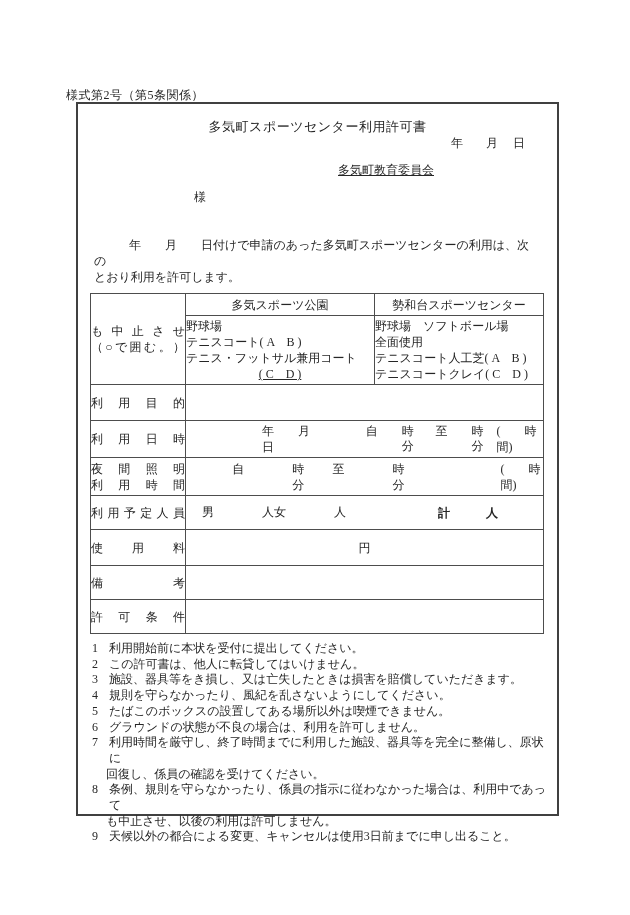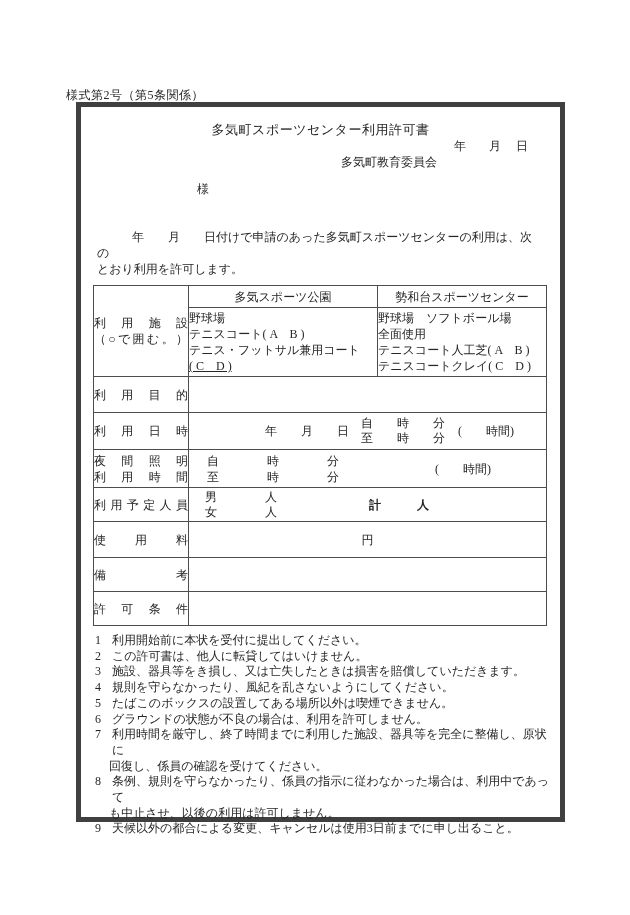--- a/index.html
+++ b/index.html
@@ -11,57 +11,57 @@
     color: #262626;
     font-size: 12px;
   }
   .page { position: relative; width: 630px; height: 915px; background: #fff; }
 
   .form-number { position: absolute; left: 66px; top: 87px; letter-spacing: 0.5px; }
 
   .doc-box {
     position: absolute; left: 76px; top: 102px;
     width: 479px; height: 710px;
-    border: 5px solid #404040;
+    border: 2px solid #404040;
     background: #fff;
   }
 
   .doc-title { margin-top: 14px; text-align: center; font-size: 13px; line-height: 17px; letter-spacing: 0.5px; }
 
   .receipt-line { margin-top: 18px; text-align: right; padding-right: 36px; line-height: 16px; }
   .receipt-suffix { margin-left: 77px; }
 
   .date-line { text-align: right; padding-right: 32px; line-height: 16px; }
   .date-month { margin-left: 23px; }
   .date-day { margin-left: 15px; }
 
-  .committee { margin-left: 260px; line-height: 16px; }
+  .committee { margin-top: 11px; margin-left: 260px; line-height: 16px; text-decoration: underline; }
   .addressee { margin-top: 11px; margin-left: 116px; line-height: 16px; }
 
   .body-par { margin: 16px 16px 0 16px; line-height: 16px; }
   .body-line1 { text-indent: 35px; margin-top: 32px; }
 
   table.permit-table {
     border-collapse: collapse; table-layout: fixed;
     width: 453px; margin: 8px 0 0 12px;
   }
   .permit-table td {
     border: 1px solid #4d4d4d;
     padding: 0; vertical-align: middle;
     font-size: 12px; line-height: 16px;
   }
   .label-cell { padding: 0 7px 0 4px; }
   .jline { text-align: justify; text-align-last: justify; }
   .hdr-cell { text-align: center; margin-top: 26px; }
   .facility-cell { padding: 2px 2px 2px 6px; vertical-align: middle; }
-  .center-line { text-align: left; text-decoration: underline; }
+  .center-line { text-align: center; text-decoration: underline; }
 
   .dt-flex { display: flex; align-items: center; }
   .ymd { margin-left: 76px; }
-  .stack { display: inline-flex; flex-direction: column; line-height: 15px; }
+  .stack { display: inline-flex; flex-direction: row; line-height: 15px; text-align: right; }
   .dt-stack { margin-left: 12px; }
   .dt-dur { margin-left: 13px; }
   .night-stack { margin-left: 18px; line-height: 16px; }
   .night-dur { margin-left: 96px; }
   .people-stack { margin-left: 16px; line-height: 15px; }
   .people-total { margin-left: 92px; font-weight: bold; }
   .fee-cell { text-align: center; }
 
   .notes { margin-top: 7px; line-height: 15.7px; }
   .note-line { display: flex; }
@@ -96,21 +96,21 @@
 
     <table class="permit-table">
       <colgroup>
           <col style="width:95px">
           <col style="width:189px">
           <col style="width:169px">
         </colgroup>
       <tbody>
           <tr style="height:22px">
         <td rowspan="2" class="label-cell">
-          <div class="jline">利用施設</div>
+          <div class="jline">も中止させ</div>
           <div class="jline">（○で囲む。）</div>
         </td>
         <td class="hdr-cell">多気スポーツ公園</td>
         <td class="hdr-cell">勢和台スポーツセンター</td>
       </tr>
       <tr style="height:69px">
         <td class="facility-cell">
           <div>野球場</div>
           <div>テニスコート( A　B )</div>
           <div>テニス・フットサル兼用コート</div>

